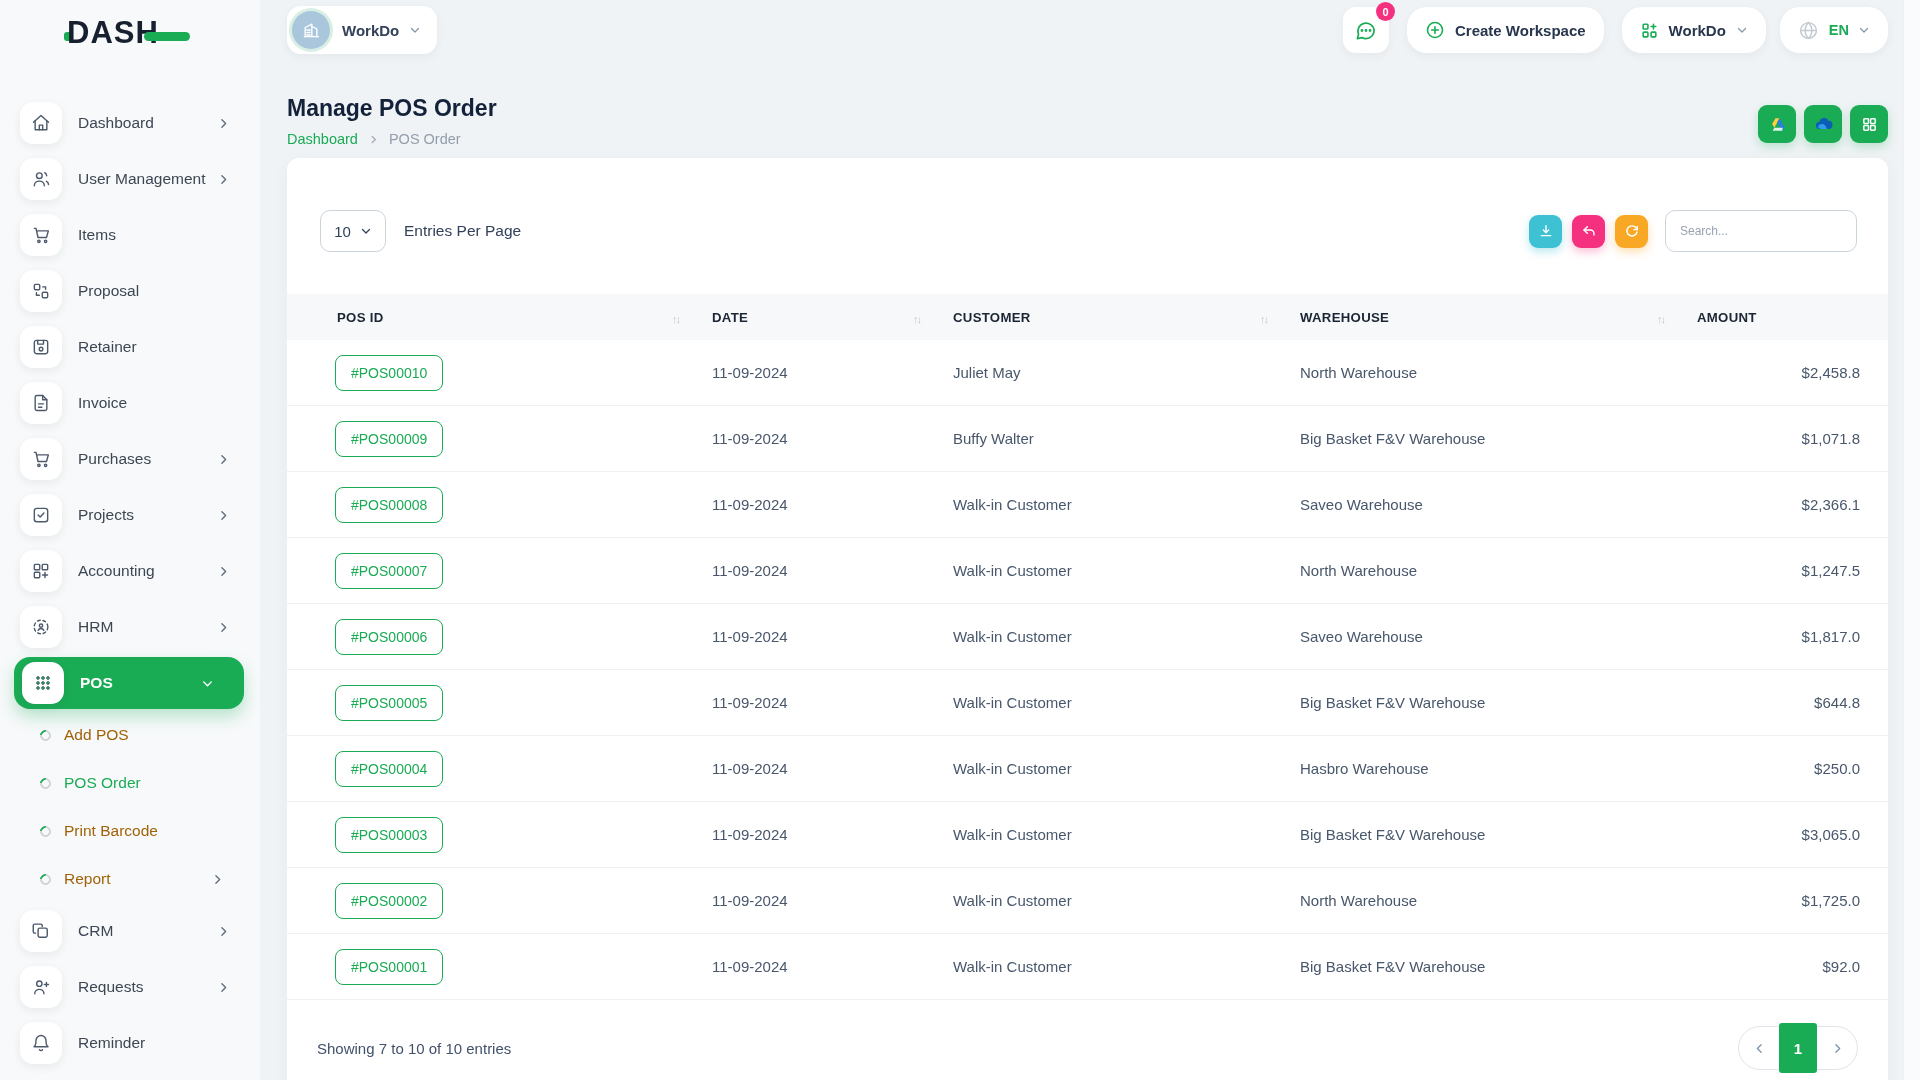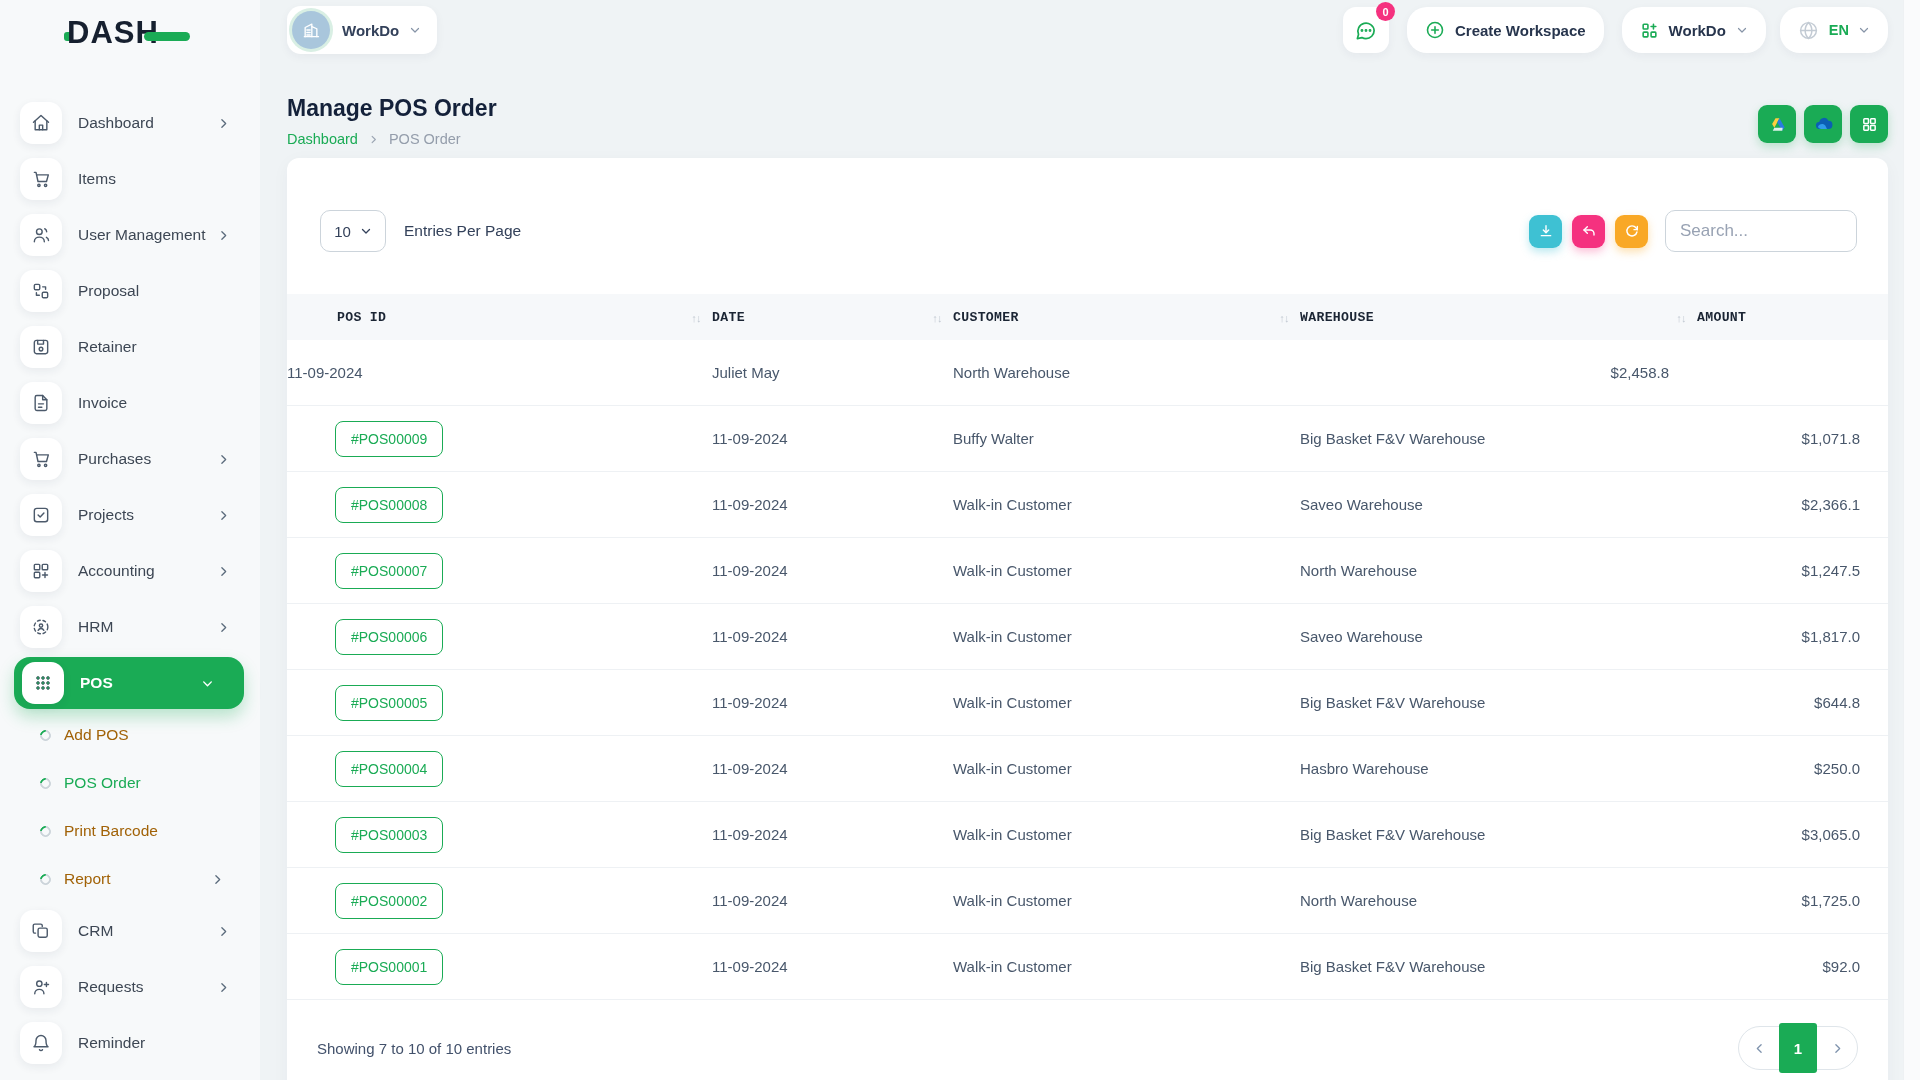--- a/index.html
+++ b/index.html
@@ -54,26 +54,26 @@
   
   .card { position:absolute; left:287px; right:32px; top:158px; bottom:-24px; background:#fff; border-radius:12px; box-shadow:0 4px 18px rgba(30,48,70,.04); overflow:hidden; }
   .controls { display:flex; align-items:center; margin:52px 31px 0 33px; height:42px;justify-content:flex-end; }
   .select-box { width:66px; height:42px; border:1px solid #ccd4db; border-radius:10px; background:#fff; display:flex; align-items:center; justify-content:center; gap:9px; font-size:15px; color:#33415a; cursor:pointer; }
   .entries-label { margin-left:18px; font-size:15.5px; font-weight:500; color:#33415a; }
   .spacer { flex:1; }
   .act-btn { width:33px; height:33px; border-radius:9px; display:flex; align-items:center; justify-content:center; margin-left:10px; cursor:pointer; }
   .act-teal { background:#3ec1d3; box-shadow:0 4px 9px rgba(62,193,211,.35); }
   .act-pink { background:#f5317f; box-shadow:0 4px 9px rgba(245,49,127,.3); }
   .act-orange { background:#f9a826; box-shadow:0 4px 9px rgba(249,168,38,.35); }
-  .search-input { margin-left:17px; width:192px; height:42px; border:1px solid #ccd4db; border-radius:10px; padding:0 14px; font-size:17px; color:#33415a; outline:none; font-family:inherit; background:#fff; }
+  .search-input { margin-left:17px; width:192px; height:42px; border:1px solid #ccd4db; border-radius:10px; padding:0 14px; font-size:12px; color:#33415a; outline:none; font-family:inherit; background:#fff; }
   .search-input::placeholder { color:#98a2b3; }
 
   .thead, .trow { display:grid; grid-template-columns:425px 241px 347px 397px 1fr; align-items:center; }
   .thead { margin-top:42px; height:46px; background:#f6f8fa; }
-  .th { font-size:13.2px; font-weight:700; color:#1b2534; letter-spacing:.3px; position:relative; display:flex; align-items:flex-end; padding-right:12px;font-family:Liberation Mono, monospace; }
+  .th { font-size:13.2px; font-weight:700; color:#1b2534; letter-spacing:.3px; position:relative; display:flex; align-items:flex-end; padding-right:33px; }
   .th.c1 { padding-left:50px; }
   .sort { margin-left:auto; font-size:11px; color:#c2c9d2; letter-spacing:-2px; }
   .trow { height:66px; border-bottom:1px solid #eef1f4; }
   .td { font-size:15px; color:#48576b; }
   .td.c1 { padding-left:48px; }
   .td.c5 { text-align:right; padding-right:28px; }
   .pos-badge { display:inline-block; border:1.4px solid #1aab55; color:#1aab55; font-size:14px; font-weight:500; border-radius:8px; padding:9px 15px; cursor:pointer; background:#fff; }
 
   .tfoot { display:flex; align-items:center; justify-content:space-between; margin:26px 30px 0 30px; }
   .showing { font-size:15px; color:#42516b; }
@@ -100,42 +100,42 @@
       <span class="nav-label">Dashboard</span>
       <span class="chev">
           <svg width="13" height="13" viewBox="0 0 24 24" fill="none" stroke="#5b6b7c" stroke-width="2.4" stroke-linecap="round" stroke-linejoin="round">
             <polyline points="9 5 16 12 9 19"></polyline>
           </svg>
         </span>
     </div>
     <div class="nav-item">
       <span class="icon-tile">
           <svg width="20" height="20" viewBox="0 0 24 24" fill="none" stroke-width="1.7" stroke-linecap="round" stroke-linejoin="round">
-            <circle cx="9.5" cy="19.5" r="1.4"></circle>
-            <circle cx="17.5" cy="19.5" r="1.4"></circle>
-            <path d="M4 4h2l2.4 11h10.2l2.2-8H7.2"></path>
-          </svg>
-        </span>
-      <span class="nav-label">Items</span>
-    </div>
-    <div class="nav-item">
-      <span class="icon-tile">
-          <svg width="20" height="20" viewBox="0 0 24 24" fill="none" stroke-width="1.7" stroke-linecap="round" stroke-linejoin="round">
             <circle cx="10" cy="8" r="3.4"></circle>
             <path d="M4 20c0-3.3 2.7-5.5 6-5.5s6 2.2 6 5.5"></path>
             <path d="M16.5 4.5c1.4.6 2.3 1.9 2.3 3.5"></path>
             <path d="M18.5 14.8c1.5.8 2.5 2 2.5 3.7"></path>
           </svg>
         </span>
       <span class="nav-label">User Management</span>
       <span class="chev">
           <svg width="13" height="13" viewBox="0 0 24 24" fill="none" stroke="#5b6b7c" stroke-width="2.4" stroke-linecap="round" stroke-linejoin="round">
             <polyline points="9 5 16 12 9 19"></polyline>
           </svg>
         </span>
+    </div>
+    <div class="nav-item">
+      <span class="icon-tile">
+          <svg width="20" height="20" viewBox="0 0 24 24" fill="none" stroke-width="1.7" stroke-linecap="round" stroke-linejoin="round">
+            <circle cx="9.5" cy="19.5" r="1.4"></circle>
+            <circle cx="17.5" cy="19.5" r="1.4"></circle>
+            <path d="M4 4h2l2.4 11h10.2l2.2-8H7.2"></path>
+          </svg>
+        </span>
+      <span class="nav-label">Items</span>
     </div>
     <div class="nav-item">
       <span class="icon-tile">
           <svg width="20" height="20" viewBox="0 0 24 24" fill="none" stroke-width="1.7" stroke-linecap="round" stroke-linejoin="round">
             <rect x="4" y="4" width="6.5" height="6.5" rx="1.5"></rect>
             <rect x="13.5" y="13.5" width="6.5" height="6.5" rx="1.5"></rect>
             <path d="M14 7h3.5v3"></path>
             <path d="M10 17H6.5v-3"></path>
           </svg>
         </span>
@@ -452,20 +452,21 @@
         <span>WAREHOUSE</span>
         <span class="sort">↑↓</span>
       </div>
     <div class="th">
         <span>AMOUNT</span>
       </div>
   </div>
 
   <div id="table-body">
   <div class="trow">
+    <div class="td c1"><span class="pos-badge">#POS00010</span></div>
     <div class="td c2">11-09-2024</div>
     <div class="td c3">Juliet May</div>
     <div class="td c4">North Warehouse</div>
     <div class="td c5">$2,458.8</div>
   </div>
 
   <div class="trow">
     <div class="td c1"><span class="pos-badge">#POS00009</span></div>
     <div class="td c2">11-09-2024</div>
     <div class="td c3">Buffy Walter</div>

